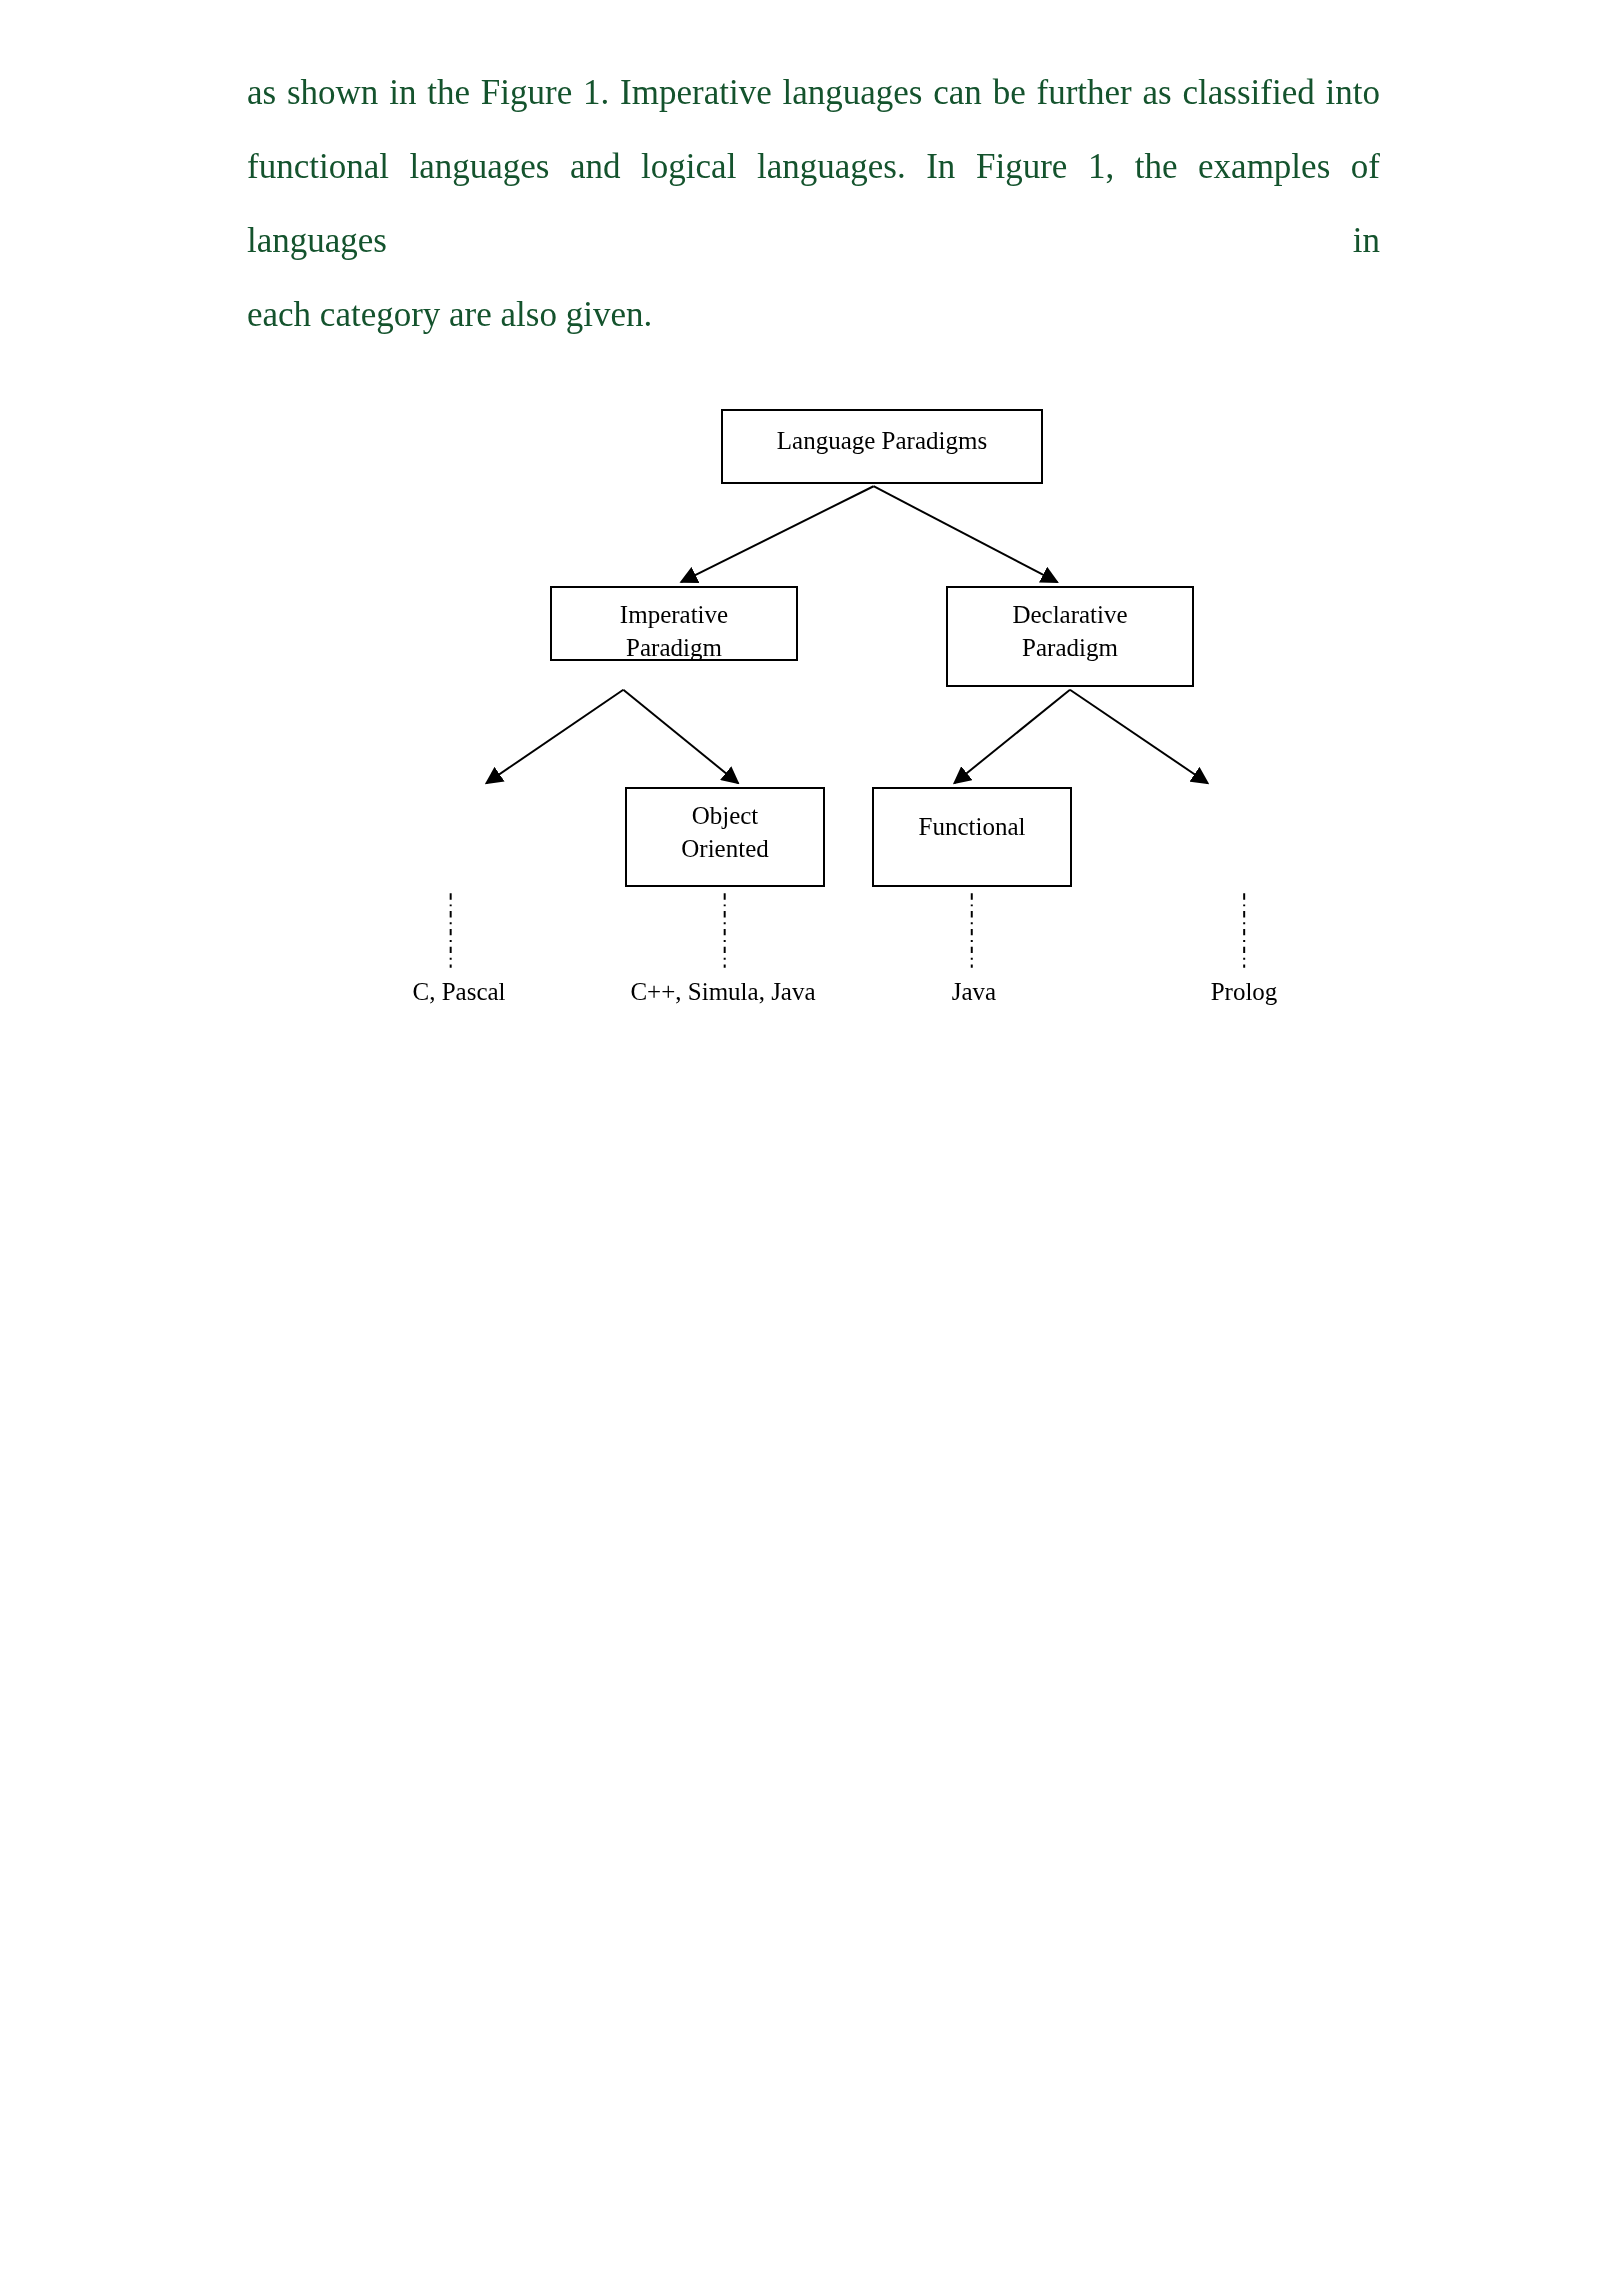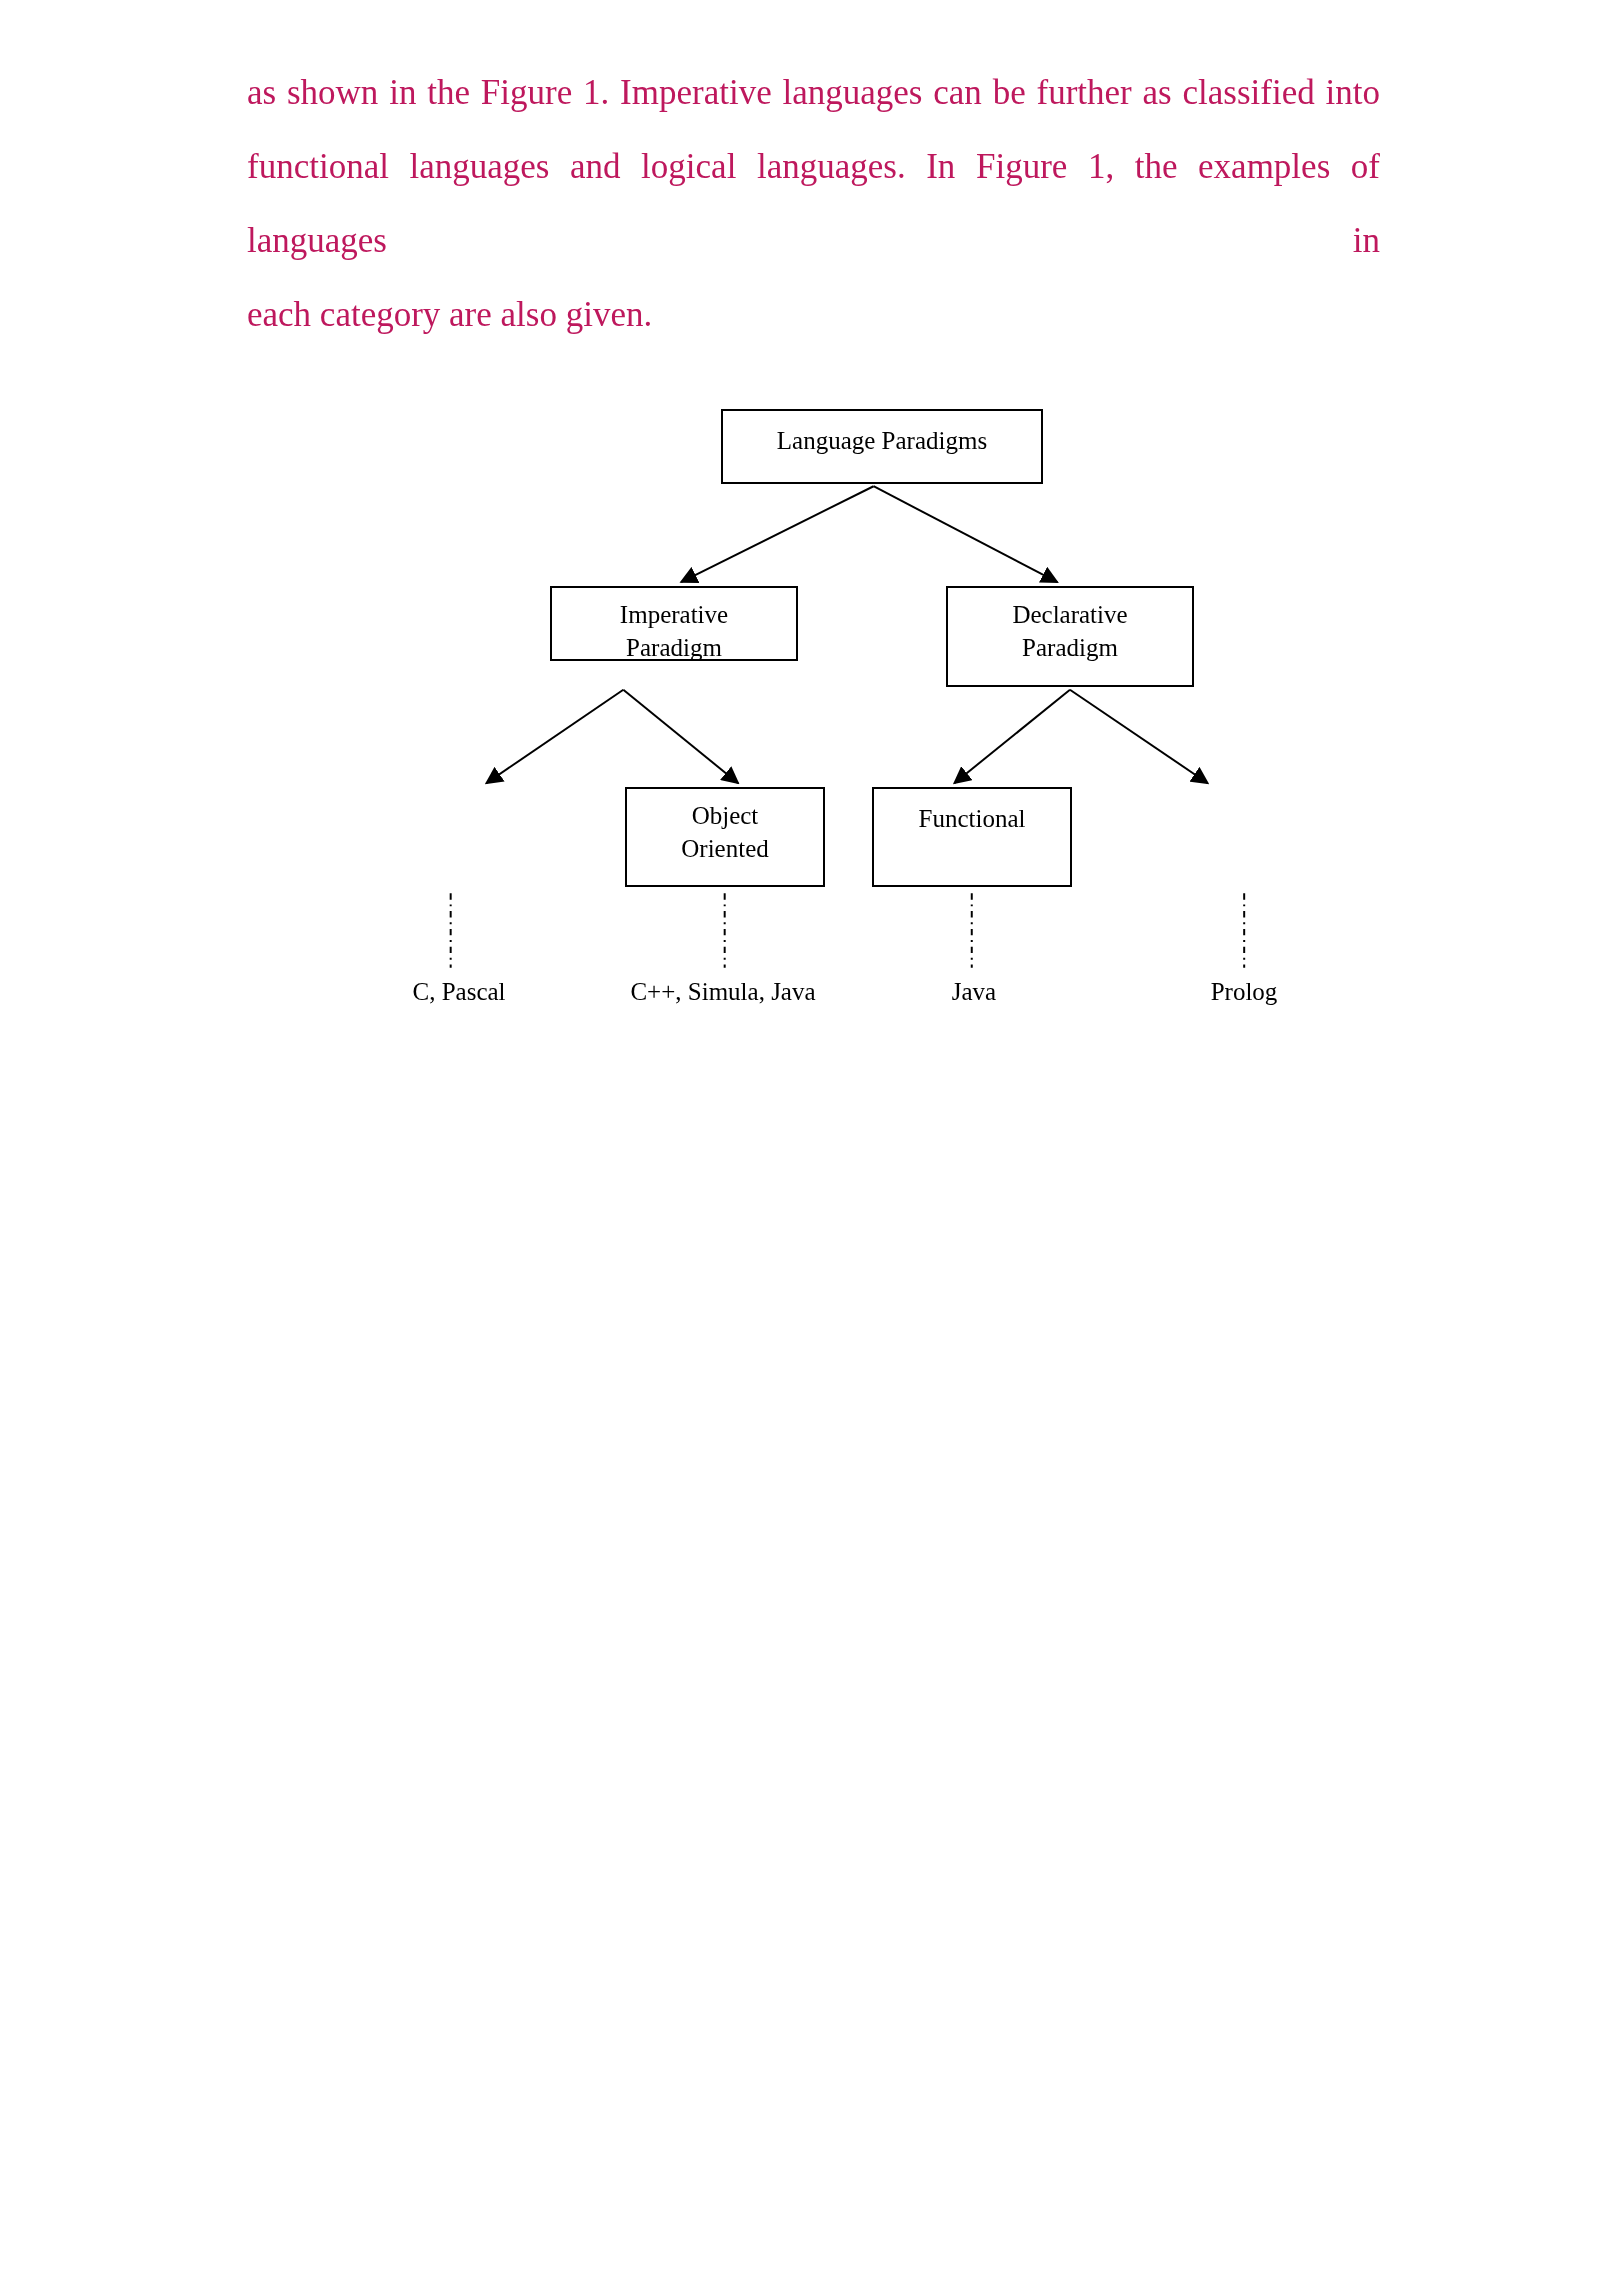--- a/index.html
+++ b/index.html
@@ -17,21 +17,21 @@
     overflow: hidden;
   }
   
   .para {
     position: absolute;
     left: 247px;
     top: 56px;
     width: 1133px;
     font-size: 35px;
     line-height: 74px;
-    color: #be185d;
+    color: #14532d;
   }
   .para .line {
     width: 100%;
     white-space: normal;
   }
   .para .line.just {
     text-align: justify;
     text-align-last: justify;
   }
   .para .line.last {
@@ -55,21 +55,21 @@
     text-align: center;
     font-size: 25px;
     line-height: 33px;
     white-space: pre-line;
   }
   .node-root        { left: 721px;  top: 409px; width: 322px; height: 75px;  padding-top: 12.7px; }
   .node-imperative  { left: 550px;  top: 586px; width: 248px; height: 75px; padding-top: 10.3px; }
   .node-declarative { left: 946px; top: 586px; width: 248px; height: 101px; padding-top: 10.3px; }
   .node-procedural      { left: 352px;  top: 787px; width: 199px; height: 100px; padding-top: 9.5px; }
   .node-object-oriented { left: 625px;  top: 787px; width: 200px; height: 100px; padding-top: 9.5px; }
-  .node-functional      { left: 872px; top: 787px; width: 200px; height: 100px; padding-top: 13px; }
+  .node-functional      { left: 872px; top: 787px; width: 200px; height: 100px; padding-top: 21px; }
   .node-logical         { left: 1145px; top: 787px; width: 200px; height: 100px; padding-top: 9.5px; }
   .leaf-label {
     position: absolute;
     top: 977px;
     transform: translateX(-50%);
     font-size: 25px;
     line-height: 30px;
     white-space: nowrap;
     text-align: center;
   }

